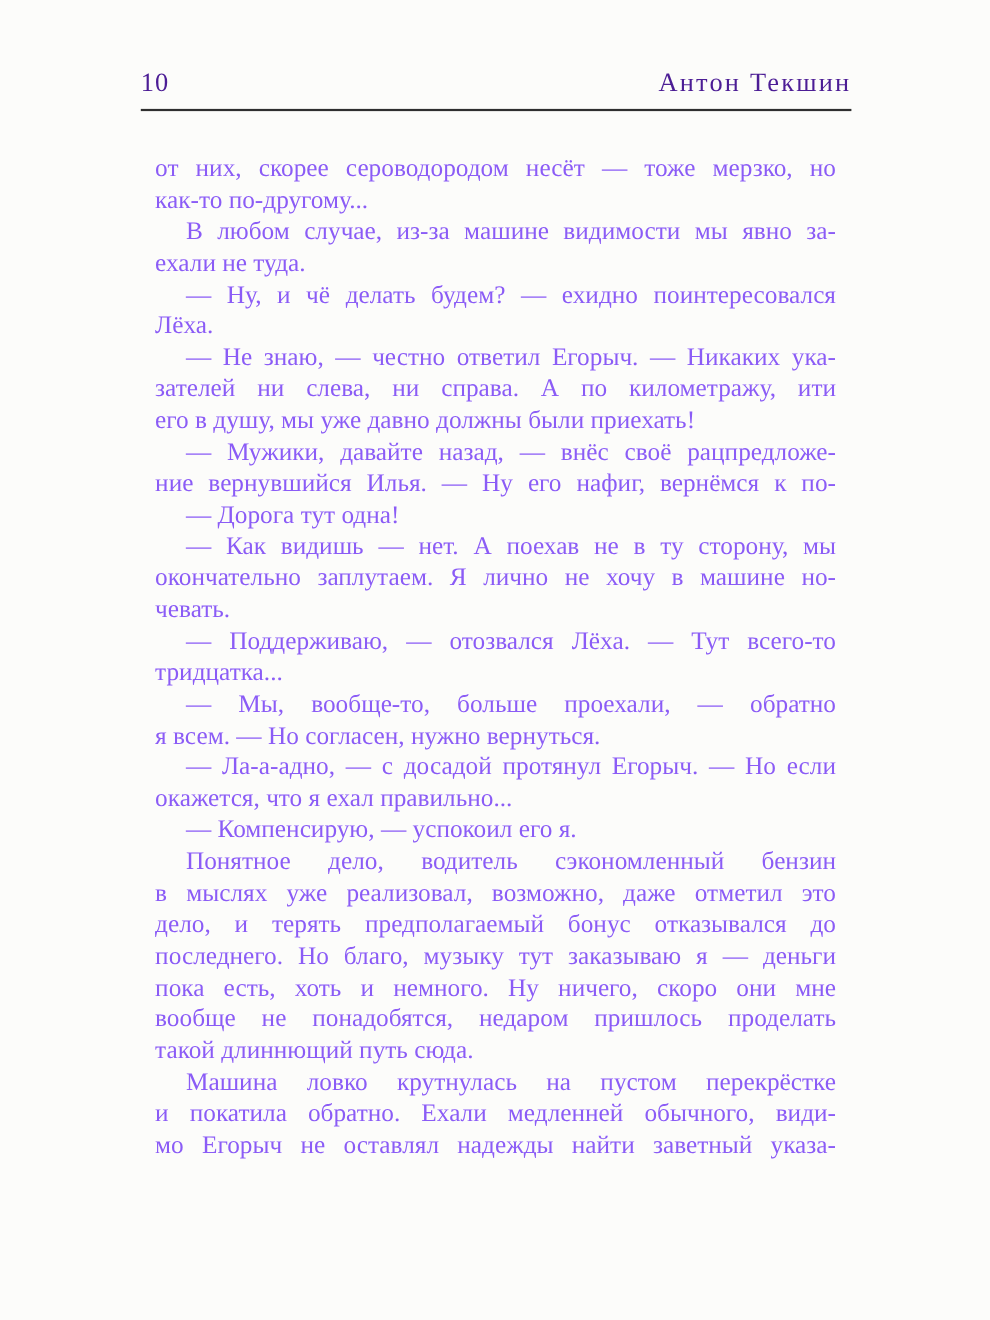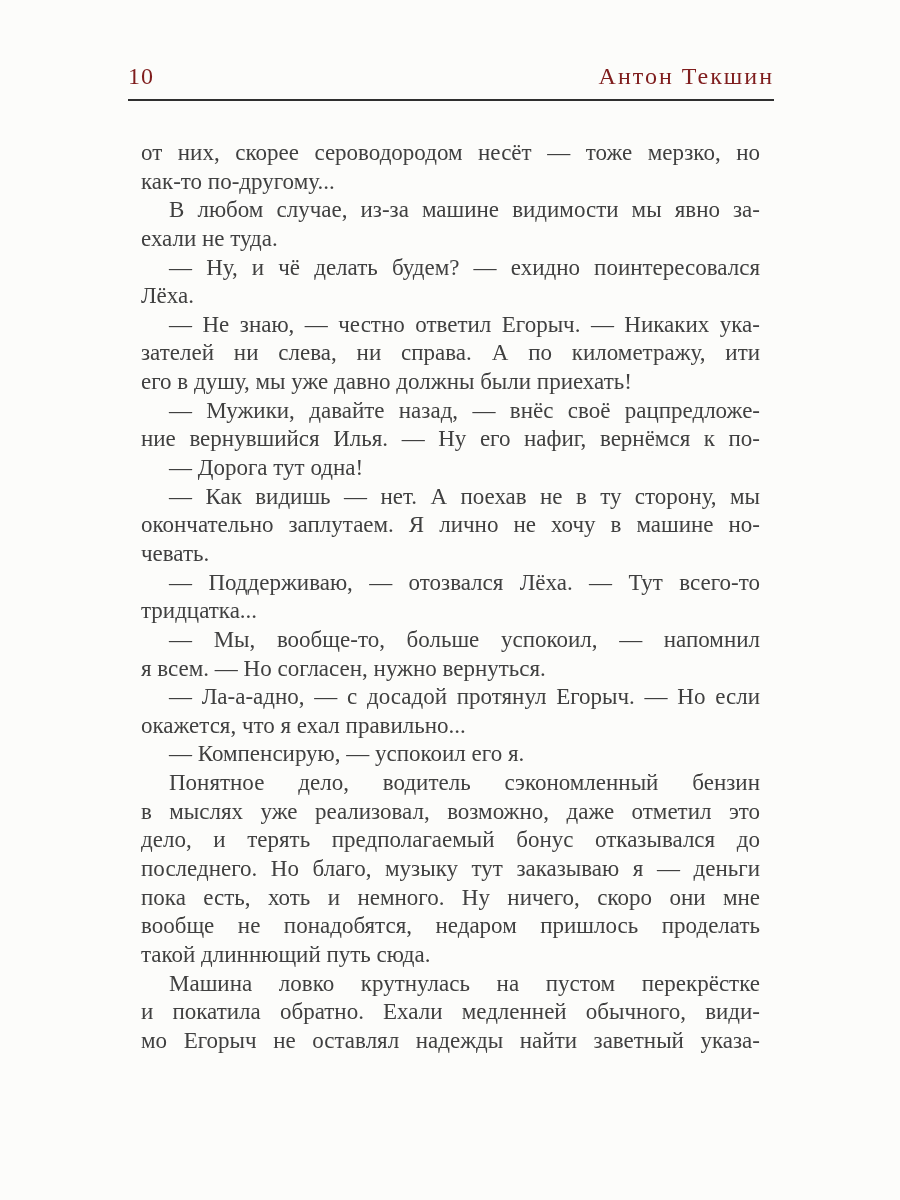--- a/index.html
+++ b/index.html
@@ -20,38 +20,38 @@
   }
   .header {
     position: absolute;
     left: 128px;
     top: 63px;
     width: 646px;
     display: flex;
     justify-content: space-between;
     align-items: baseline;
     font-size: 24px;
-    color: #7f1d1d;
+    color: #4c1d95;
     border-bottom: 2px solid #2f2f2f;
     padding-bottom: 9px;
   }
   .page-number {
     letter-spacing: 1px;
   }
   .running-head {
     letter-spacing: 2px;
   }
   .body-text {
     position: absolute;
     left: 141px;
     top: 139px;
     width: 619px;
     font-size: 23px;
     line-height: 28.65px;
-    color: #404040;
+    color: #8b5cf6;
   }
   .line {
     text-align: justify;
     text-align-last: justify;
     height: 28.65px;
     overflow: visible;
   }
   .line.end {
     text-align: left;
     text-align-last: left;
@@ -81,21 +81,21 @@
       <div class="line">зателей ни слева, ни справа. А по километражу, ити</div>
       <div class="line end">его в душу, мы уже давно должны были приехать!</div>
       <div class="line indent">— Мужики, давайте назад, — внёс своё рацпредложе-</div>
       <div class="line">ние вернувшийся Илья. — Ну его нафиг, вернёмся к по-</div>
       <div class="line end indent">— Дорога тут одна!</div>
       <div class="line indent">— Как видишь — нет. А поехав не в ту сторону, мы</div>
       <div class="line">окончательно заплутаем. Я лично не хочу в машине но-</div>
       <div class="line end">чевать.</div>
       <div class="line indent">— Поддерживаю, — отозвался Лёха. — Тут всего-то</div>
       <div class="line end">тридцатка...</div>
-      <div class="line indent">— Мы, вообще-то, больше успокоил, — напомнил</div>
+      <div class="line indent">— Мы, вообще-то, больше проехали, — обратно</div>
       <div class="line end">я всем. — Но согласен, нужно вернуться.</div>
       <div class="line indent">— Ла-а-адно, — с досадой протянул Егорыч. — Но если</div>
       <div class="line end">окажется, что я ехал правильно...</div>
       <div class="line end indent">— Компенсирую, — успокоил его я.</div>
       <div class="line indent">Понятное дело, водитель сэкономленный бензин</div>
       <div class="line">в мыслях уже реализовал, возможно, даже отметил это</div>
       <div class="line">дело, и терять предполагаемый бонус отказывался до</div>
       <div class="line">последнего. Но благо, музыку тут заказываю я — деньги</div>
       <div class="line">пока есть, хоть и немного. Ну ничего, скоро они мне</div>
       <div class="line">вообще не понадобятся, недаром пришлось проделать</div>

